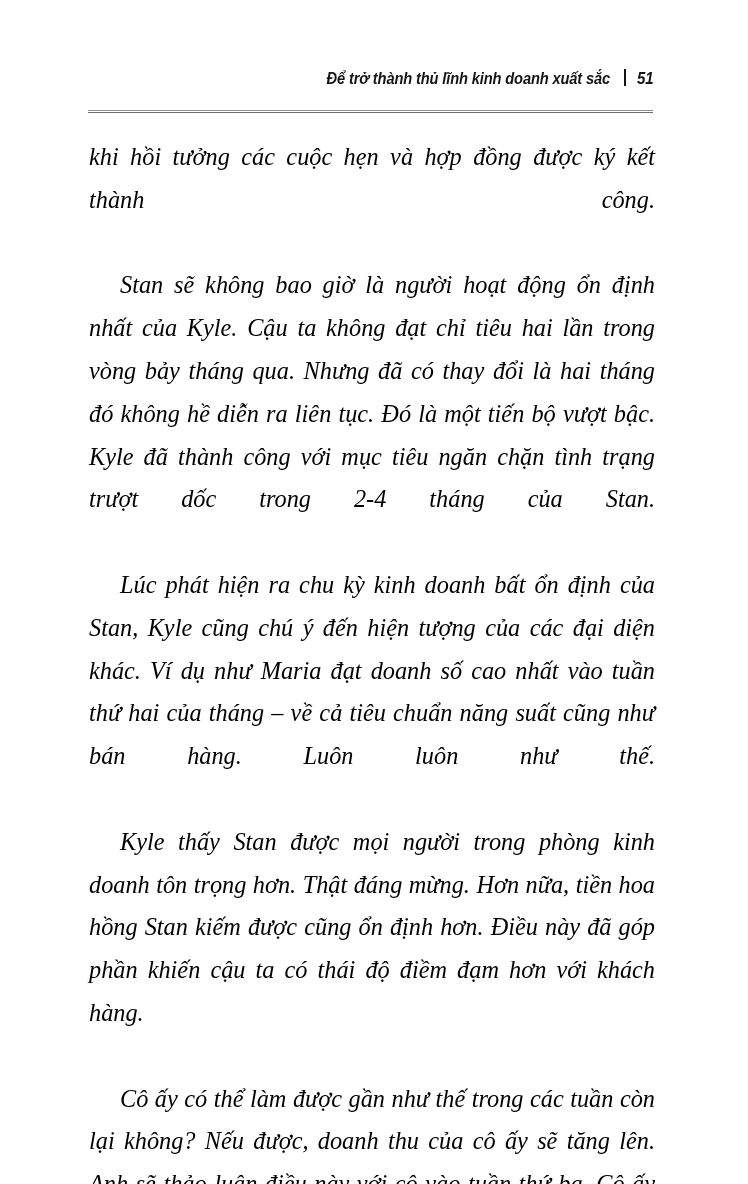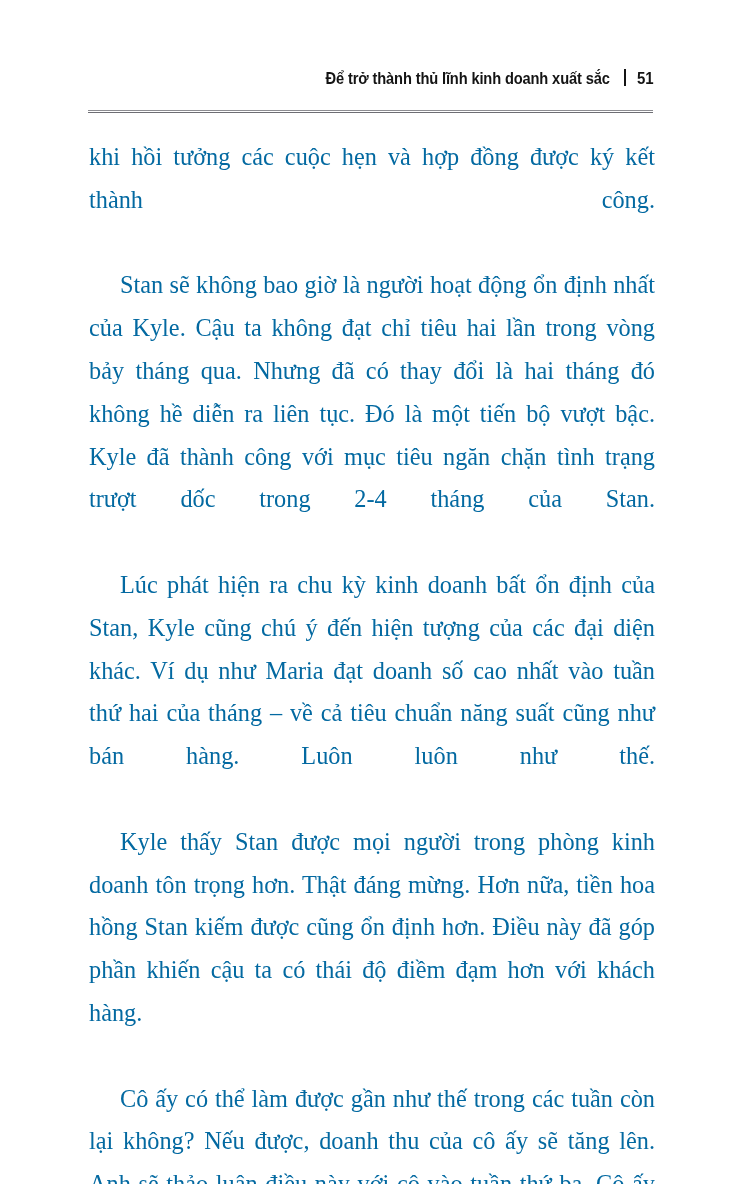--- a/index.html
+++ b/index.html
@@ -27,20 +27,21 @@
   .running-header {
     position: absolute;
     left: 88px;
     right: 93px;
     top: 68px;
     height: 26px;
     display: flex;
     align-items: flex-start;
     justify-content: flex-end;
     white-space: nowrap;
+    font-style: italic;
   }
 
   .header-title {
     font-family: "Liberation Sans Narrow", "Liberation Sans", "DejaVu Sans", sans-serif;
     font-weight: 700;
     font-size: 16.3px;
     letter-spacing: -0.15px;
     color: #141414;
     transform: scaleX(0.90);
     transform-origin: right center;
@@ -96,22 +97,23 @@
     top: 136px;
     width: 566px;
   }
 
   .para {
     margin: 0;
     font-size: 24.3px;
     line-height: 42.8px;
     text-align: justify;
     text-justify: inter-word;
-    color: #0369a1;
+    color: #000000;
     word-spacing: 0.2px;
+    font-style: italic;
     -webkit-font-smoothing: antialiased;
   }
 
   .para.indent {
     text-indent: 31px;
   }
 
   
   .para::after {
     content: "";

